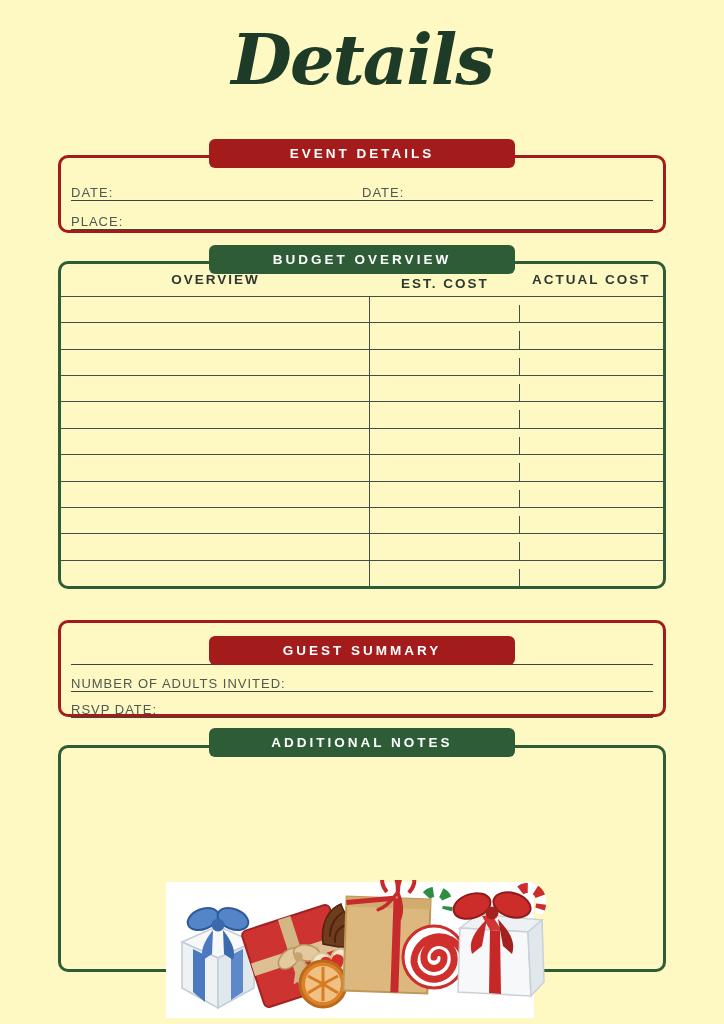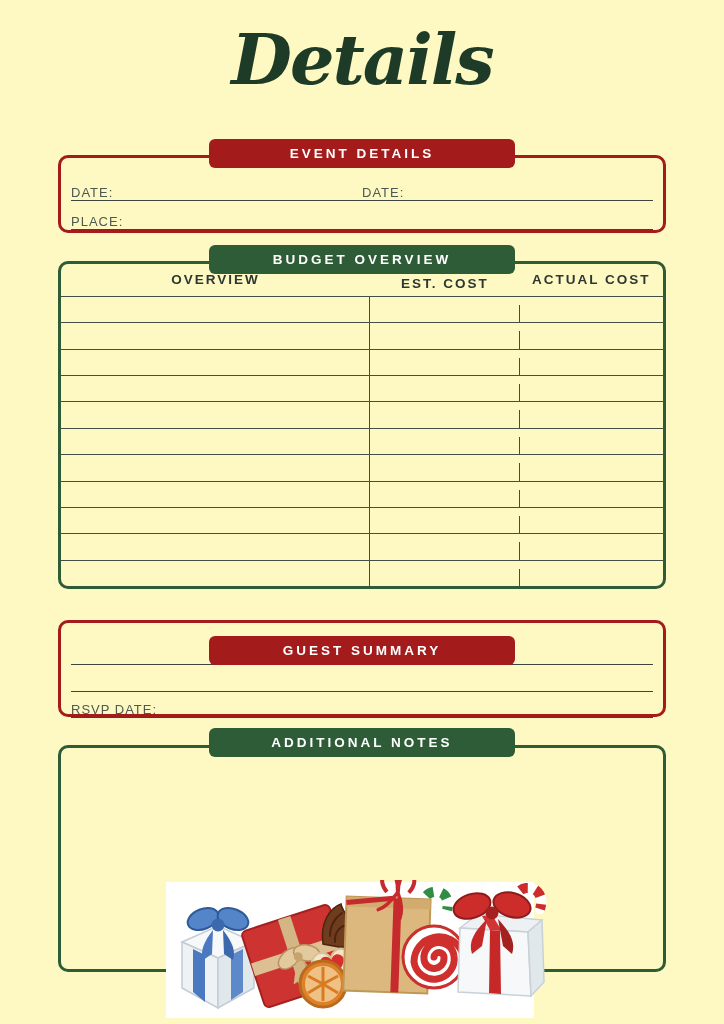--- a/index.html
+++ b/index.html
@@ -144,20 +144,21 @@
   </div>
 
   <div class="banner red banner-guest">
     <span>GUEST SUMMARY</span>
   </div>
   <div class="box red box-guest">
     <div class="frow gu-r1">
     </div>
     <div class="frow gu-r2">
       <div class="half half-l">
+        <span class="label">NUMBER OF ADULTS INVITED:</span>
         <span class="fill"></span>
       </div>
     </div>
     <div class="frow gu-r3">
       <div class="half">
         <span class="label">RSVP DATE:</span>
         <span class="fill"></span>
       </div>
     </div>
   </div>

